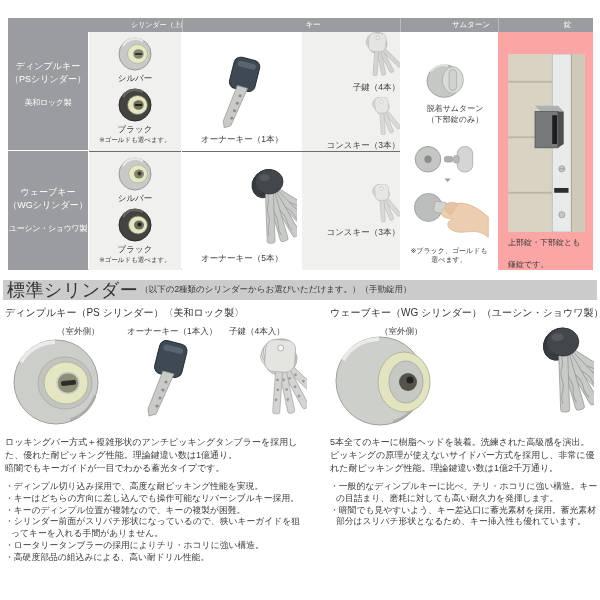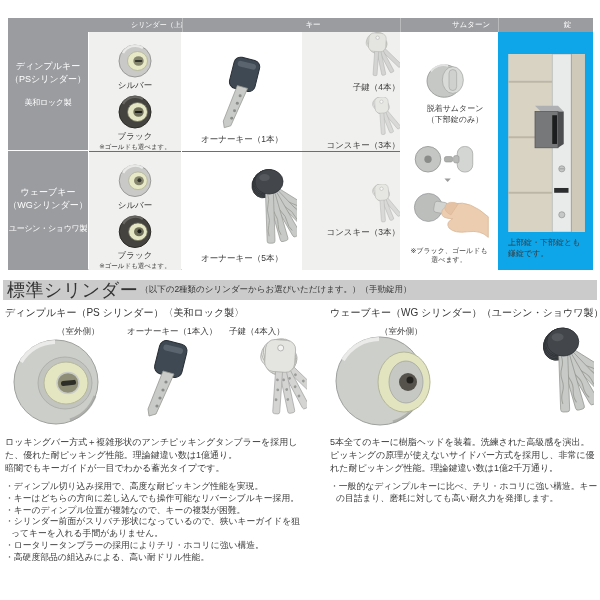--- a/index.html
+++ b/index.html
@@ -16,33 +16,33 @@
   .side-maker { font-size:8px; line-height:12px; margin-top:11px; white-space:nowrap; letter-spacing:-0.3px; }
 
   .col { position:absolute; top:0; height:252px; }
   .col-cyl  { left:80px;  width:94px; }
   .col-key  { left:174px; width:218px; }
   .col-thumb{ left:392px; width:98px; }
   .col-lock { left:490px; width:95px; }
   .th { height:14px; background:#9b9ca0; color:#fff; text-align:center; font-size:7.5px; line-height:14px; border-left:1px solid #b9babc; white-space:nowrap; overflow:hidden;padding-left:43px; }
   .th-cyl { font-size:7px; border-left:none; }
 
-  .cyl-body { height:119px; margin:0 1px; background:#f0f0ee; display:flex; flex-direction:column; align-items:center; padding-top:11px; }
+  .cyl-body { height:119px; margin:0 1px; background:#f0f0ee; display:flex; flex-direction:column; align-items:center; padding-top:4px; }
   .cyl-body.r2 { border-top:1px solid #6e6e6e; }
   .tiny-label { font-size:8.5px; color:#3a3a3a; line-height:11px; margin-top:1px; }
   .tiny-note  { font-size:6.5px; color:#3a3a3a; line-height:8px; margin-top:1px; white-space:nowrap; }
 
   .krow { height:119px; display:flex; }
   .krow.r2 { border-top:1px solid #6e6e6e; }
   .kwhite { width:120px; background:#fff; display:flex; flex-direction:column; align-items:center; justify-content:flex-end; padding-bottom:6px; }
   .kgray  { width:98px; background:#f0f0ee; display:flex; flex-direction:column; align-items:flex-end; justify-content:center; }
 
   .thumb-cell { height:238px; background:#fff; display:flex; flex-direction:column; align-items:center; padding-top:28px; }
   .thumb-cell .tiny-label { font-size:8px;padding-left:12px; }
-  .lock-cell { height:238px; background:#0ea5e9; padding:22px 8px 0 10px; }
+  .lock-cell { height:238px; background:#fca5a5; padding:22px 8px 0 10px; }
   .lock-caption { font-size:8px; line-height:11px; color:#3a3a3a; margin-top:5px; white-space:nowrap; }
 
   
   .section-bar { position:absolute; left:3px; top:280px; width:594px; height:20px; background:#cbcbcb; display:flex; align-items:center; padding-left:4px; }
   .sec-title { font-size:18px; color:#333; letter-spacing:0.5px; }
   .sec-sub { font-size:8.5px; color:#333; margin-left:2px; }
 
   
   .detail { position:absolute; top:306px; }
   .detail-left  { left:5px;  width:300px; }
@@ -278,21 +278,21 @@
           <polygon points="28,54 52,54 58,60 34,60" fill="#aeb0b2"></polygon>
           <rect x="28" y="60" width="24" height="38" fill="#76787a" stroke="#54565a" stroke-width="0.8"></rect>
           <polygon points="52,60 58,60 58,94 52,98" fill="#4c4e50"></polygon>
           <rect x="46" y="64" width="5" height="30" fill="#1c1d1e"></rect>
           <circle cx="56" cy="120" r="3.2" fill="#c6c8c7" stroke="#8e908f" stroke-width="0.7"></circle>
           <line x1="53.5" y1="120" x2="58.5" y2="120" stroke="#8e908f" stroke-width="0.8"></line>
           <rect x="48" y="140" width="15" height="5" fill="#2c2d2e"></rect>
           <circle cx="56" cy="168" r="3.2" fill="#c6c8c7" stroke="#8e908f" stroke-width="0.7"></circle>
         </svg>
         <div class="lock-caption">上部錠・下部錠とも</div>
-        <div class="lock-caption" style="margin-top:0">鎌錠です。</div>
+        <div class="lock-caption" style="margin-top:11px">鎌錠です。</div>
       </div>
     </div>
   </div>
 
   <div class="section-bar">
     <span class="sec-title">標準シリンダー</span>
     <span class="sec-sub">（以下の2種類のシリンダーからお選びいただけます。）（手動錠用）</span>
   </div>
 
   <div class="detail detail-left">
@@ -406,16 +406,17 @@
             <rect x="88.5" y="28" width="9" height="60" rx="2.5" fill="#c8cac8" stroke="#90928c" stroke-width="0.7"></rect>
             <path d="M91 32 q2 6 0 12 q-2 6 0 12 q2 6 0 12 q-2 6 0 12" stroke="#9fa19b" stroke-width="1" fill="none"></path>
             <ellipse cx="93" cy="18" rx="16" ry="14" fill="#43474b" stroke="#2d3135" stroke-width="0.8"></ellipse>
             <ellipse cx="88" cy="13" rx="6" ry="4" fill="#5d6165" opacity="0.7"></ellipse>
           </g>
       </svg>
     </div>
     <p class="para">5本全てのキーに樹脂ヘッドを装着。洗練された高級感を演出。ピッキングの原理が使えないサイドバー方式を採用し、非常に優れた耐ピッキング性能。理論鍵違い数は1億2千万通り。</p>
     <div class="bullets">
       <div class="bullet">・一般的なディンプルキーに比べ、チリ・ホコリに強い構造。キーの目詰まり、磨耗に対しても高い耐久力を発揮します。</div>
+      <div class="bullet">・暗闇でも見やすいよう、キー差込口に蓄光素材を採用。蓄光素材部分はスリバチ形状となるため、キー挿入性も優れています。</div>
     </div>
   </div>
 
 </div>
 
 </body></html>

